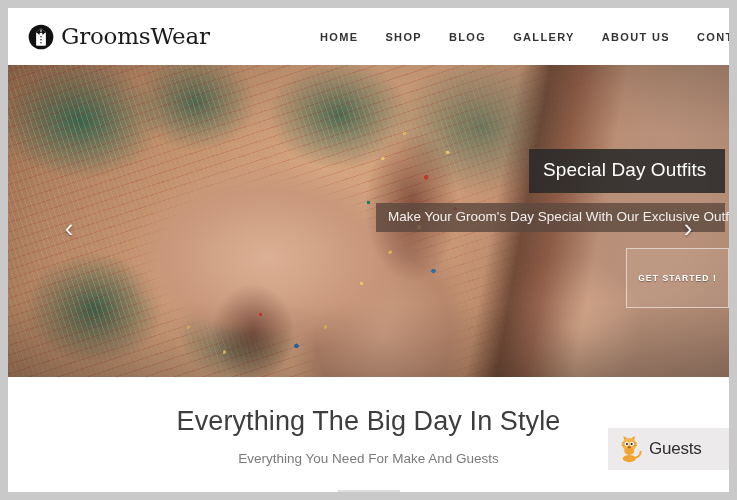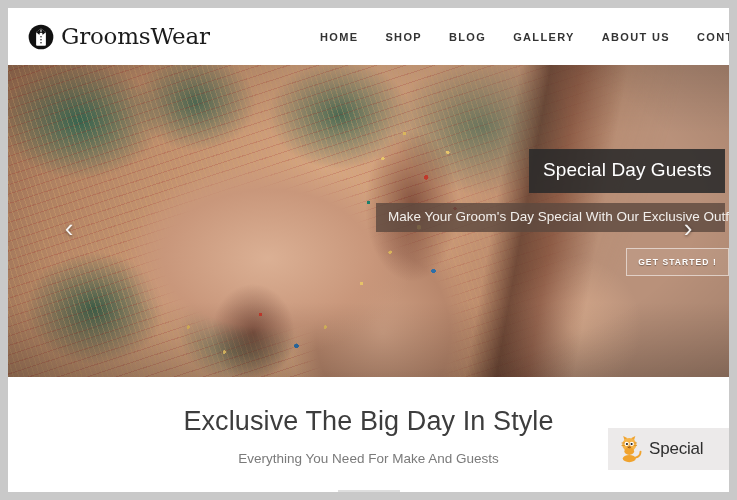--- a/index.html
+++ b/index.html
@@ -224,21 +224,21 @@
     right: 0px;
     top: 183px;
     display: inline-block;
     border: 1px solid rgba(255,255,255,0.55);
     background: rgba(255,255,255,0.07);
     color: #ffffff;
     font-size: 8.5px;
     font-weight: bold;
     letter-spacing: 1.1px;
     text-transform: uppercase;
-    padding: 8px 11px;
+    padding: 24px 11px;
     text-decoration: none;
     white-space: nowrap;
     text-shadow: 0 1px 1px rgba(0,0,0,0.35);
     margin-left: 32px;
   }
 
   .slider-arrow {
     position: absolute;
     top: 146px;
     width: 26px;
@@ -357,37 +357,37 @@
       <div class="layer bg-cuff"></div>
       <div class="layer bg-jewels"></div>
       <div class="layer bg-vignette"></div>
     </div>
 
     <div class="slider-arrow prev">
       <span>‹</span>
     </div>
 
     <div class="slide-caption">
-      <div class="slide-title">Special Day Guests</div>
+      <div class="slide-title">Special Day Outfits</div>
     </div>
 
     <div class="slide-subbar">
       <div class="slide-subtitle">Make Your Groom's Day Special With Our Exclusive Outfits</div>
     </div>
 
     <div class="slider-arrow next">
       <span>›</span>
     </div>
 
     <a class="slide-cta" href="#">GET STARTED !</a>
 
   </section>
 
   <section class="intro">
-    <h1 class="intro-title">Exclusive The Big Day In Style</h1>
+    <h1 class="intro-title">Everything The Big Day In Style</h1>
     <p class="intro-sub">Everything You Need For Make And Guests</p>
     <div class="intro-rule"></div>
   </section>
 
   <div class="watermark">
     <span class="wm-mascot">
       <svg viewBox="0 0 30 34" width="26" height="30" aria-hidden="true">
         <ellipse cx="13" cy="28" rx="7.5" ry="4.2" fill="#f0a32e"></ellipse>
         <path d="M20 27 q6 -1 6 -7" stroke="#f0a32e" stroke-width="2.2" fill="none" stroke-linecap="round"></path>
         <path d="M7.5 7 l-1.5 -5 l5 2.6 z" fill="#f0a32e"></path>
@@ -396,16 +396,16 @@
         <ellipse cx="13" cy="19.5" rx="5.6" ry="4.4" fill="#f0a32e"></ellipse>
         <circle cx="10" cy="11" r="2.5" fill="#ffffff"></circle>
         <circle cx="16" cy="11" r="2.5" fill="#ffffff"></circle>
         <circle cx="10.3" cy="11.2" r="1.25" fill="#1a1a1a"></circle>
         <circle cx="15.7" cy="11.2" r="1.25" fill="#1a1a1a"></circle>
         <path d="M11.4 15 q1.6 1.6 3.2 0" stroke="#8a4a12" stroke-width="1.1" fill="none" stroke-linecap="round"></path>
         <path d="M13 13.2 l-1.1 1.2 h2.2 z" fill="#8a4a12"></path>
         <path d="M4.5 10 h3 M4.5 13 h3 M18.5 10 h3 M18.5 13 h3" stroke="#d98c1c" stroke-width="0.9" stroke-linecap="round"></path>
       </svg>
     </span>
-    <span class="wm-text">Special</span>
+    <span class="wm-text">Guests</span>
   </div>
 
 </div>
 
 </body></html>

